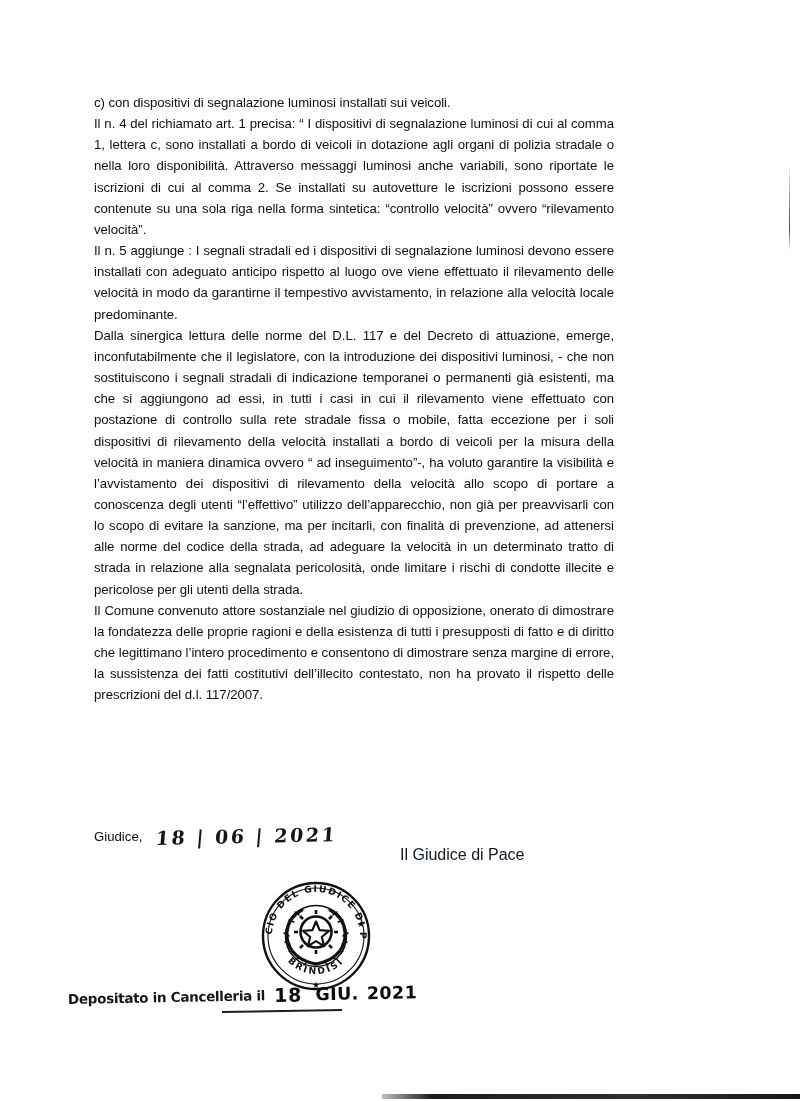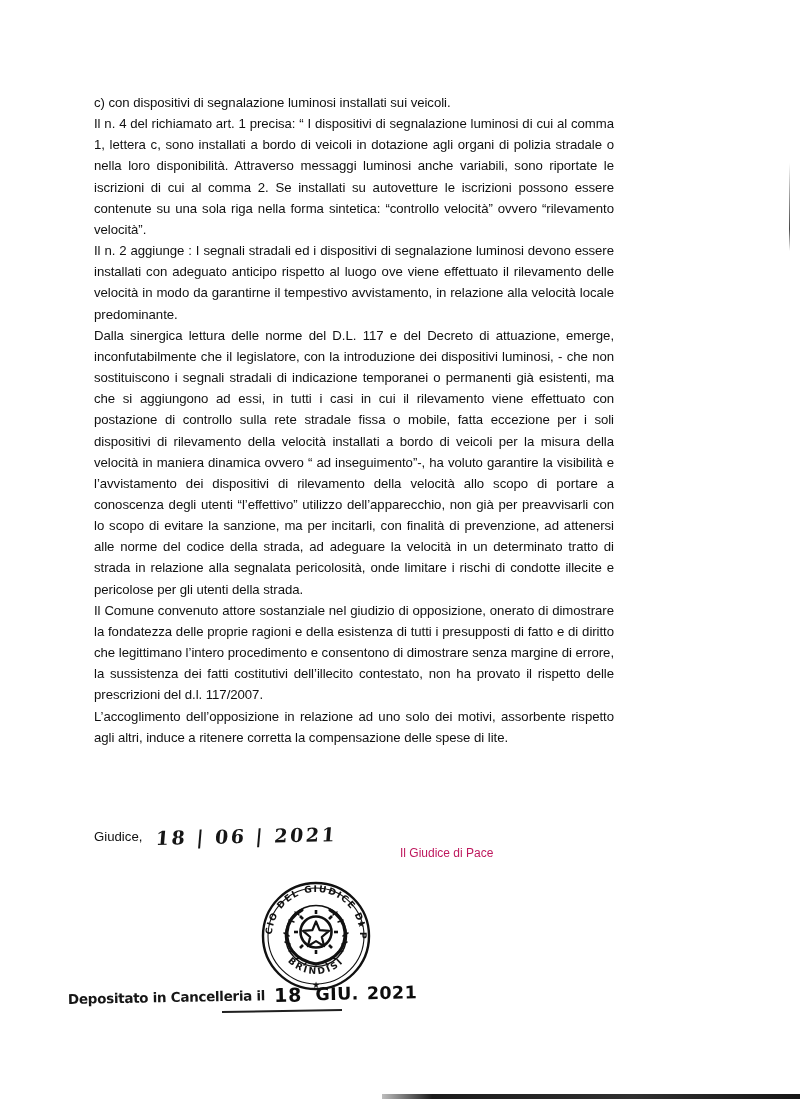--- a/index.html
+++ b/index.html
@@ -57,22 +57,22 @@
     color: #151515;
     transform: skewX(-6deg) rotate(-1.2deg);
     vertical-align: -2px;
   }
 
   
   .judge-label {
     position: absolute;
     left: 400px;
     top: 846px;
-    font-size: 12px;
-    color: #be185d;
+    font-size: 16px;
+    color: #0f172a;
     white-space: nowrap;
   }
 
   
   .seal {
     position: absolute;
     left: 258px;
     top: 878px;
     width: 116px;
     height: 116px;
@@ -155,24 +155,23 @@
   }
 </style>
 </head>
 <body>
 
 <div class="page">
 
   <div class="body-text">
     <p class="para">c) con dispositivi di segnalazione luminosi installati sui veicoli.</p>
     <p class="para">Il n. 4 del richiamato art. 1 precisa: “ I dispositivi di segnalazione luminosi di cui al comma 1, lettera c, sono installati a bordo di veicoli in dotazione agli organi di polizia stradale o nella loro disponibilità. Attraverso messaggi luminosi anche variabili, sono riportate le iscrizioni di cui al comma 2. Se installati su autovetture le iscrizioni possono essere contenute su una sola riga nella forma sintetica: “controllo velocità” ovvero “rilevamento velocità”.</p>
-    <p class="para">Il n. 2 aggiunge : I segnali stradali ed i dispositivi di segnalazione luminosi devono essere installati con adeguato anticipo rispetto al luogo ove viene effettuato il rilevamento delle velocità in modo da garantirne il tempestivo avvistamento, in relazione alla velocità locale predominante.</p>
+    <p class="para">Il n. 5 aggiunge : I segnali stradali ed i dispositivi di segnalazione luminosi devono essere installati con adeguato anticipo rispetto al luogo ove viene effettuato il rilevamento delle velocità in modo da garantirne il tempestivo avvistamento, in relazione alla velocità locale predominante.</p>
     <p class="para">Dalla sinergica lettura delle norme del D.L. 117 e del Decreto di attuazione, emerge, inconfutabilmente che il legislatore, con la introduzione dei dispositivi luminosi,  - che non sostituiscono i segnali stradali di indicazione temporanei o permanenti già esistenti, ma che si aggiungono ad essi,  in tutti i casi in cui il rilevamento viene effettuato con postazione di controllo sulla rete stradale fissa o mobile, fatta eccezione per i soli dispositivi di rilevamento della velocità installati a bordo di veicoli per la misura della velocità in maniera dinamica ovvero “ ad inseguimento”-,  ha voluto garantire la visibilità e l’avvistamento dei dispositivi di rilevamento della velocità allo scopo di portare a conoscenza degli utenti “l’effettivo” utilizzo dell’apparecchio, non già per preavvisarli  con lo scopo di evitare la sanzione,   ma per incitarli, con finalità di prevenzione,  ad attenersi alle norme del codice della strada, ad adeguare la velocità in un determinato tratto di strada in relazione alla segnalata pericolosità,  onde limitare i rischi di condotte illecite e pericolose per gli utenti della strada.</p>
     <p class="para">Il Comune convenuto attore sostanziale nel giudizio di opposizione, onerato di dimostrare la fondatezza delle proprie ragioni e della esistenza di tutti i presupposti di fatto e di diritto che legittimano l’intero procedimento e consentono di dimostrare senza margine di errore, la sussistenza dei fatti costitutivi dell’illecito contestato, non ha provato il rispetto delle  prescrizioni del d.l. 117/2007.</p>
-    <p class="para">L’accoglimento dell’opposizione in relazione ad uno solo dei motivi, assorbente rispetto agli altri, induce a ritenere corretta la compensazione delle spese di lite.</p>
   </div>
 
   <div class="place-line">
     <span>Giudice,</span><span class="hand-date">18 | 06 | 2021</span>
   </div>
 
   <div class="judge-label">Il Giudice di Pace</div>
 
   <div class="seal">
     <svg viewBox="0 0 116 116" xmlns="http://www.w3.org/2000/svg">

